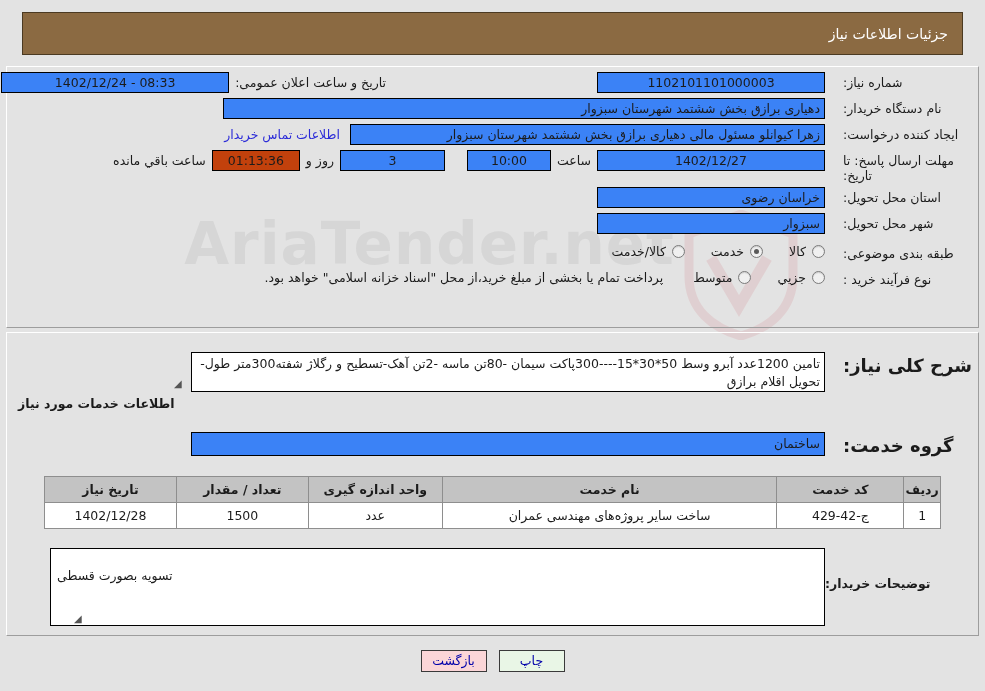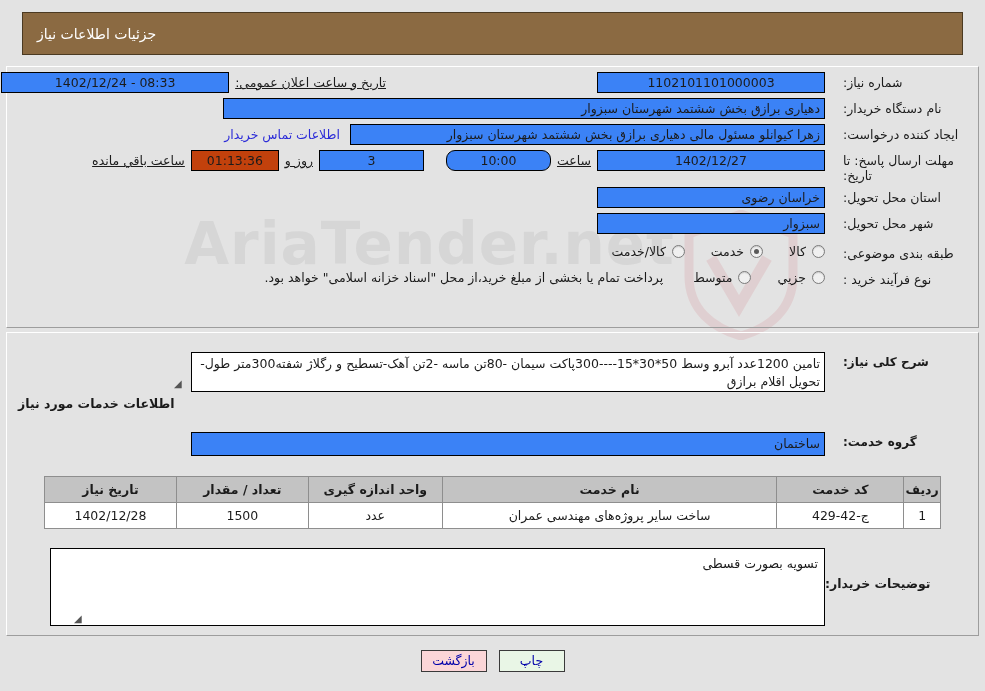--- a/index.html
+++ b/index.html
@@ -41,21 +41,21 @@
   
   .topbar {
     position: absolute;
     left: 22px; top: 12px;
     width: 941px; height: 43px;
     background: #8b6a42;
     border: 1px solid #4b3a22;
     color: #ffffff;
     display: flex;
     align-items: center;
-    justify-content: flex-end;
+    justify-content: flex-start;
     padding: 0 14px;
     z-index: 3;
   }
   .topbar .title { font-size: 14px; }
 
   
   .panel {
     position: absolute;
     left: 6px;
     width: 973px;
@@ -105,32 +105,31 @@
     overflow: hidden;
     white-space: nowrap;
   }
   .inp.right { text-align: right; }
   .inp.hl { background: #c2410c; }
 
   .w-need      { width: 228px; }
   .w-org       { width: 602px; }
   .w-creator   { width: 475px; }
   .w-date      { width: 228px; }
-  .w-time      { width: 105px; border-radius: 9px; }
+  .w-time      { width: 84px; }
   .w-days      { width: 105px; }
   .w-counter   { width:  88px; }
   .w-prov      { width: 228px; }
   .w-city      { width: 228px; }
 
   .sep-txt {
     font-size: 12.5px;
     color: #1b1b1b;
     padding: 3px 6px 0 6px;
     white-space: nowrap;
-    text-decoration: underline;
   }
   .lnk {
     color: #2b2bd8;
     font-size: 12.5px;
     text-decoration: none;
     padding: 3px 10px 0 0;
     white-space: nowrap;
     cursor: pointer;
   }
 
@@ -163,21 +162,21 @@
     position: absolute;
     top: 352px; left: 0; right: 0;
     display: flex;
     justify-content: flex-start;
     z-index: 2;
   }
   .lbl-bold {
     width: 160px; flex: 0 0 160px;
     text-align: left;
     padding-left: 18px;
-    font-size: 12px;
+    font-size: 18px;
     font-weight: bold;
     color: #1b1b1b;
     padding-top: 3px;
   }
   .textarea {
     width: 634px;
     height: 40px;
     background: #ffffff;
     border: 1px solid #000000;
     font-size: 12.5px;
@@ -251,22 +250,22 @@
     justify-content: flex-start;
     z-index: 2;
   }
   .notes-area {
     width: 775px;
     height: 78px;
     background: #ffffff;
     border: 1px solid #000000;
     font-size: 12.5px;
     color: #1b1b1b;
-    padding: 6px 6px;
-    text-align: right;
+    padding: 18px 6px;
+    text-align: left;
     position: relative;
     line-height: 18px;
   }
   .lbl-notes {
     width: 160px; flex: 0 0 160px;
     text-align: left;
     font-size: 12.5px;
     font-weight: bold;
     color: #1b1b1b;
     padding-top: 28px;

